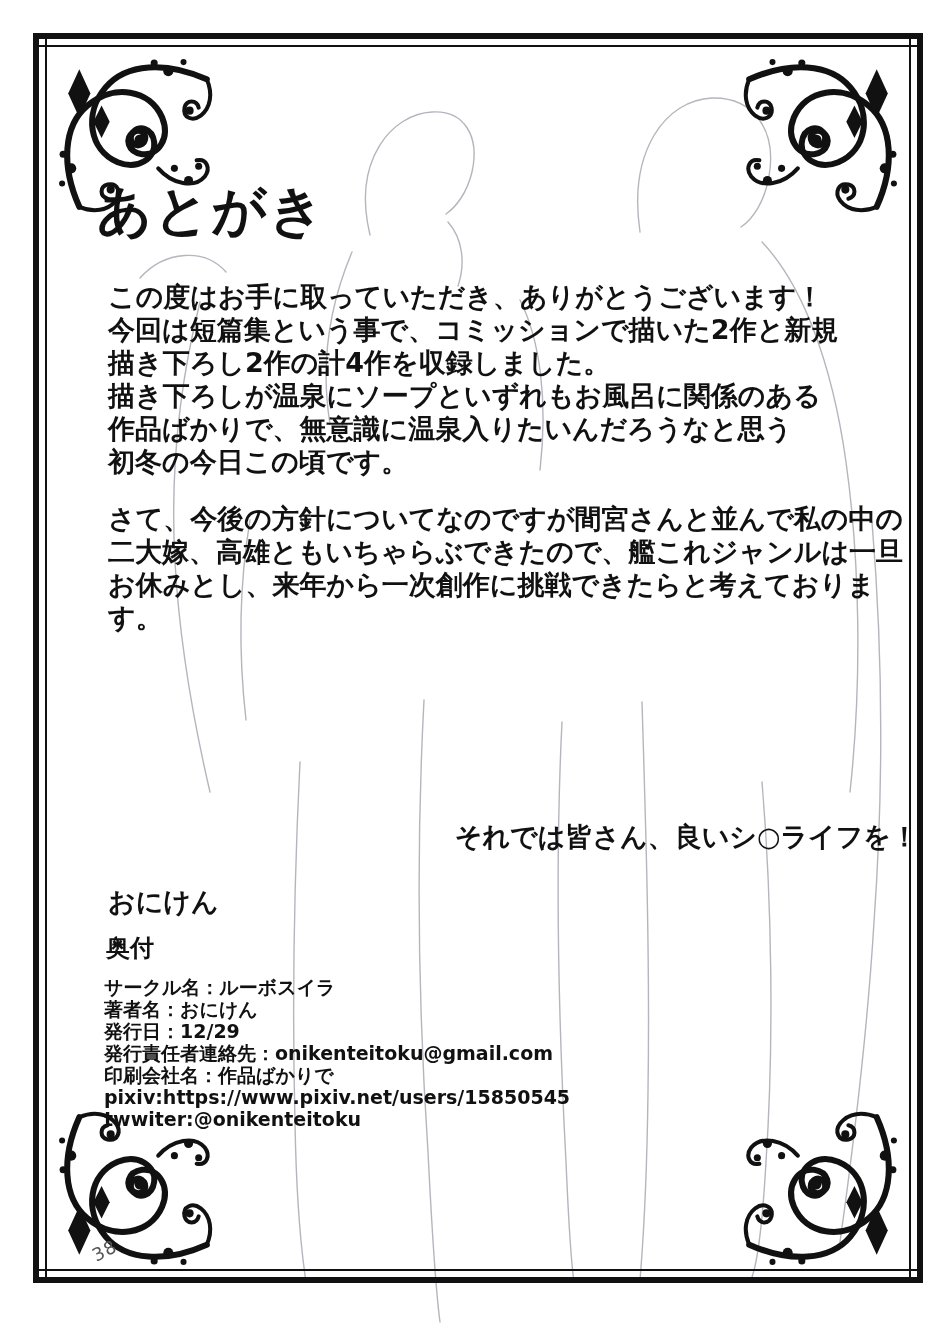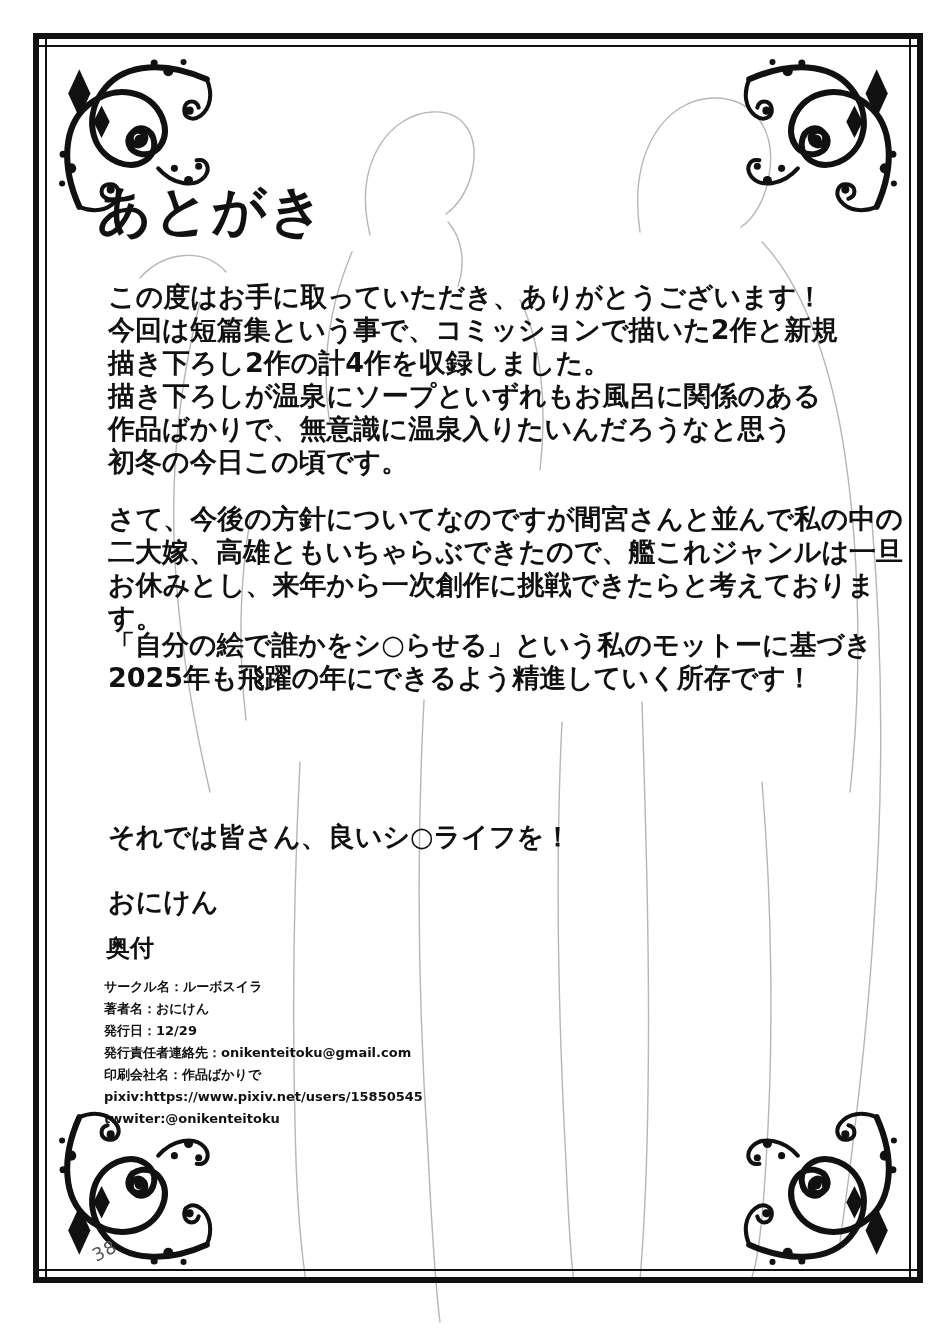--- a/index.html
+++ b/index.html
@@ -46,29 +46,29 @@
     left:108px;
     font-size:27px;font-weight:bold;
     line-height:33px;
     white-space:pre-line;
     width:810px;
   }
   .p1{top:280px;}
   .p2{top:502px;}
   .p3{top:628px;}
   .p4{top:724px;}
-  .p5{top:820px;}
+  .p5{top:820px;text-align:right;}
   .sig{top:885px;}
   .okuzuke{
     left:106px;top:932px;
     font-size:24px;font-weight:bold;
   }
   .colophon{
     left:104px;top:976px;
-    font-size:13px;font-weight:bold;
+    font-size:19px;font-weight:bold;
     line-height:22px;
   }
   .colophon div{white-space:pre;}
   .pagenum{
     left:92px;top:1240px;
     font-size:18px;color:#555;
     transform:rotate(-27deg);
     z-index:5;
     letter-spacing:1px;
   }
@@ -150,22 +150,20 @@
 
   <div class="abs para p1">この度はお手に取っていただき、ありがとうございます！
 今回は短篇集という事で、コミッションで描いた2作と新規
 描き下ろし2作の計4作を収録しました。
 描き下ろしが温泉にソープといずれもお風呂に関係のある
 作品ばかりで、無意識に温泉入りたいんだろうなと思う
 初冬の今日この頃です。</div>
   <div class="abs para p2">さて、今後の方針についてなのですが間宮さんと並んで私の中の
 二大嫁、高雄ともいちゃらぶできたので、艦これジャンルは一旦
 お休みとし、来年から一次創作に挑戦できたらと考えております。</div>
-  <div class="abs para p3">「自分の絵で誰かをシ○らせる」という私のモットーに基づき
-2025年も飛躍の年にできるよう精進していく所存です！</div>
   <div class="abs para p5">それでは皆さん、良いシ○ライフを！</div>
   <div class="abs para sig">おにけん</div>
 
   <div class="abs okuzuke">奥付</div>
 
   <div class="abs colophon">
     <div>サークル名：ルーボスイラ</div>
     <div>著者名：おにけん</div>
     <div>発行日：12/29</div>
     <div>発行責任者連絡先：onikenteitoku@gmail.com</div>

